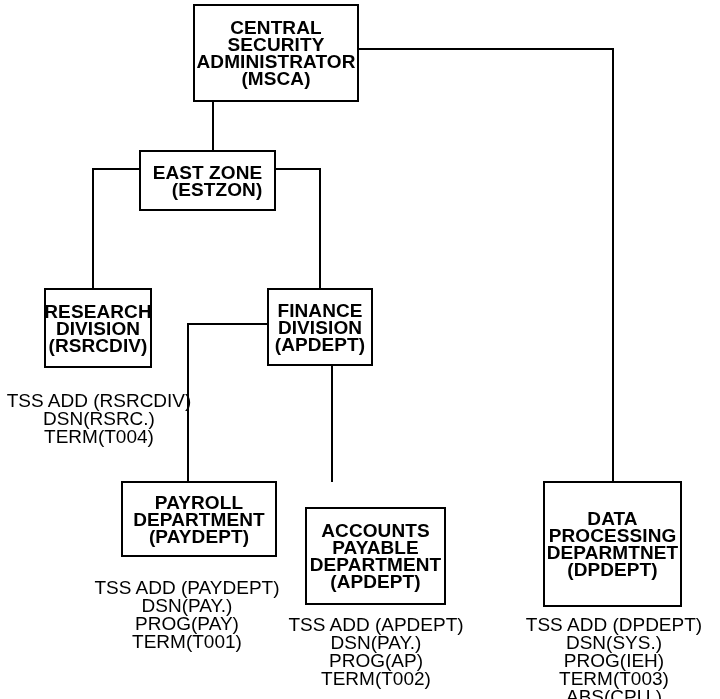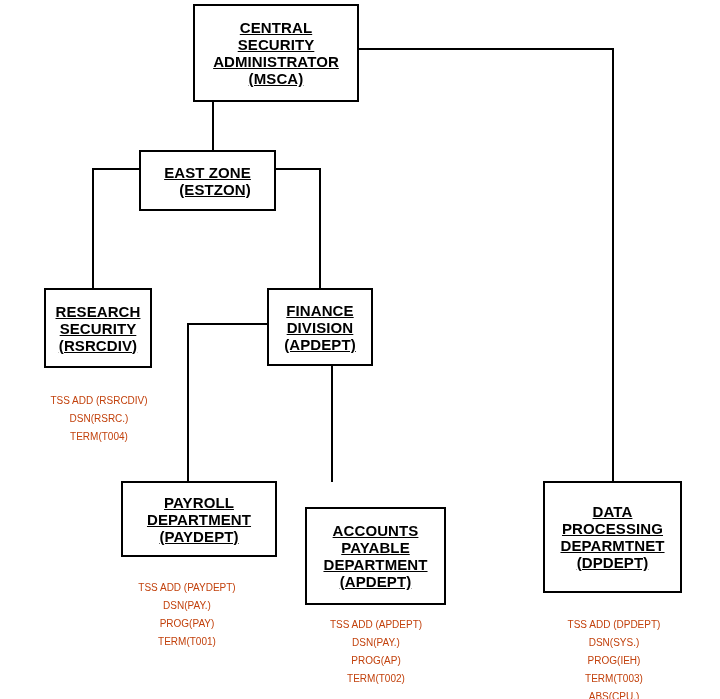--- a/index.html
+++ b/index.html
@@ -34,36 +34,35 @@
     box-sizing: border-box;
     border: 2px solid #000000;
     background: #ffffff;
     display: flex;
     align-items: center;
     justify-content: center;
     text-align: center;
   }
   .node-label {
     font-weight: bold;
-    font-size: 15px;
+    font-size: 19px;
     line-height: 17px;
     letter-spacing: 0.1px;
     white-space: pre-line;
     padding: 0 4px;
-    text-decoration: underline;
   }
   
   .caption {
     position: absolute;
-    font-size: 10px;
+    font-size: 19px;
     line-height: 18px;
     font-weight: normal;
     white-space: pre-line;
     text-align: center;
-    color: #c2410c;
+    color: #000000;
   }
 </style>
 </head>
 <body>
 
 <div id="chart">
 
   <svg id="lines" viewBox="0 0 720 699" width="720" height="699" xmlns="http://www.w3.org/2000/svg">
     <g stroke="#000000" stroke-width="2" fill="none" shape-rendering="crispEdges">
 
@@ -88,21 +87,21 @@
 (MSCA)</span>
   </div>
 
   <div class="node" style="left:139px; top:150px; width:137px; height:61px;text-align:right;">
     <span class="node-label">EAST ZONE
 (ESTZON)</span>
   </div>
 
   <div class="node" style="left:44px; top:288px; width:108px; height:80px;">
     <span class="node-label">RESEARCH
-SECURITY
+DIVISION
 (RSRCDIV)</span>
   </div>
 
   <div class="node" style="left:267px; top:288px; width:106px; height:78px;">
     <span class="node-label">FINANCE
 DIVISION
 (APDEPT)</span>
   </div>
 
   <div class="node" style="left:121px; top:481px; width:156px; height:76px;">
@@ -111,21 +110,21 @@
 (PAYDEPT)</span>
   </div>
 
   <div class="node" style="left:305px; top:482px; width:141px; height:98px;margin-top:25px;">
     <span class="node-label">ACCOUNTS
 PAYABLE
 DEPARTMENT
 (APDEPT)</span>
   </div>
 
-  <div class="node" style="left:543px; top:481px; width:139px; height:112px;">
+  <div class="node" style="left:543px; top:481px; width:139px; height:126px;">
     <span class="node-label">DATA
 PROCESSING
 DEPARMTNET
 (DPDEPT)</span>
   </div>
 
   <div class="caption" style="left:4px; top:374px; width:190px;">
     <span>TSS ADD (RSRCDIV)
 DSN(RSRC.)
 TERM(T004)</span>

